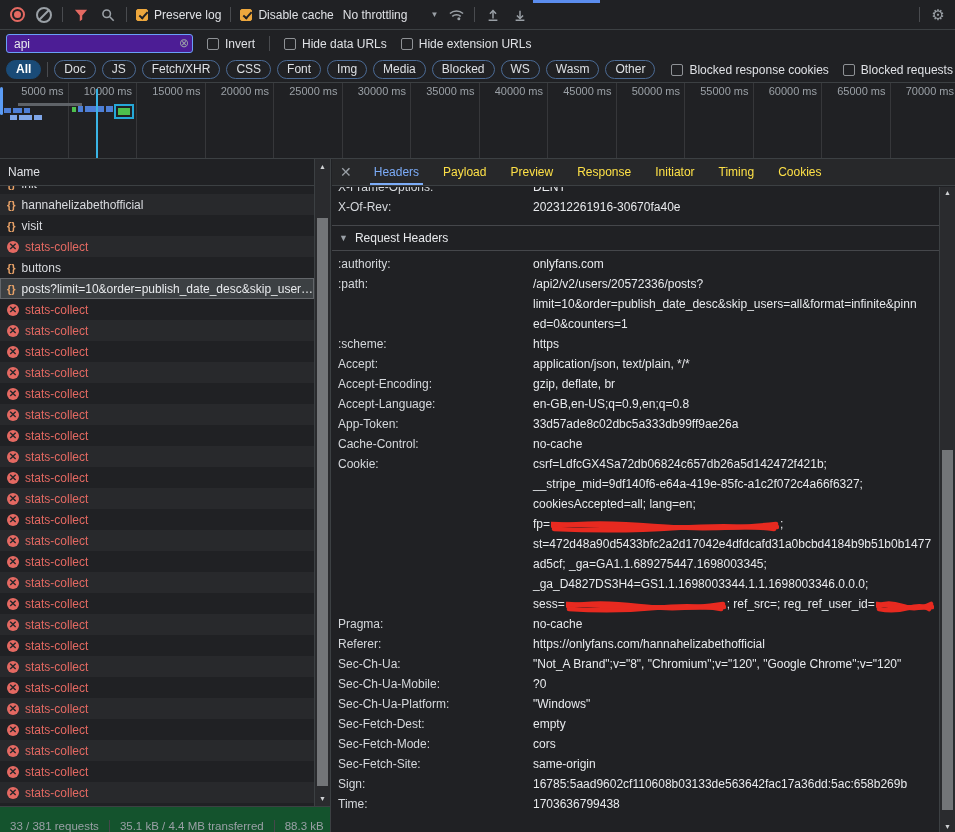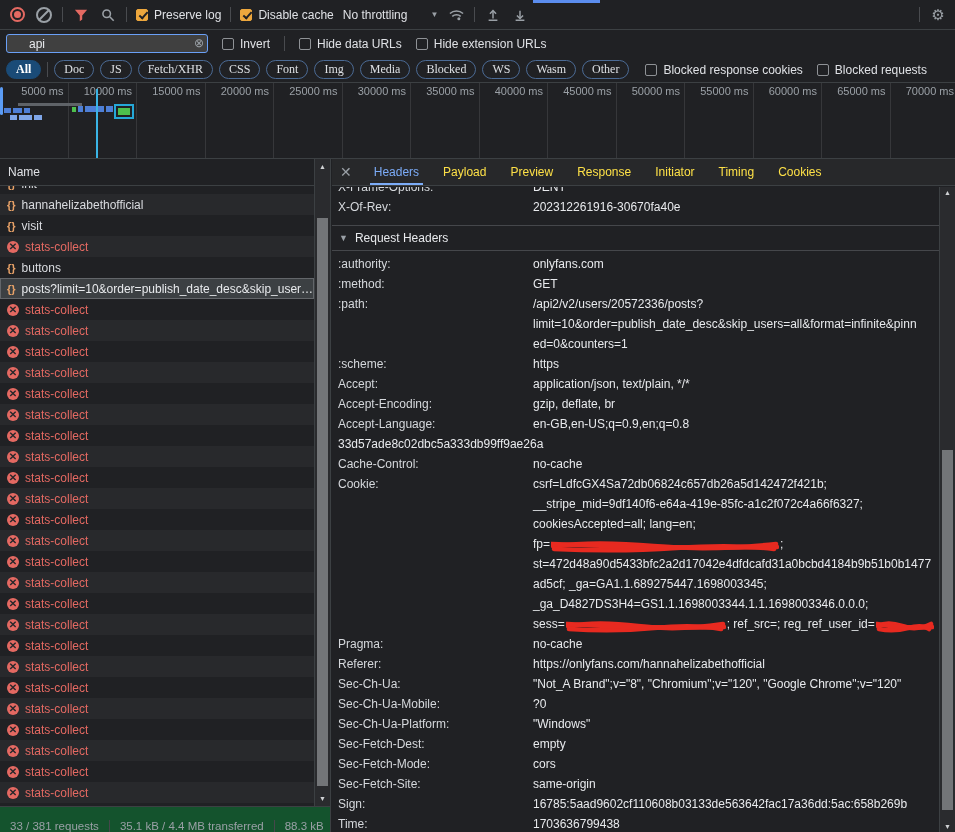--- a/index.html
+++ b/index.html
@@ -23,22 +23,22 @@
       border-right:2px solid #202124;border-bottom:2px solid #202124;transform:rotate(42deg);}
   .throttle{display:inline-flex;align-items:center;gap:23px;color:#dfe1e5;}
   .caret{font-size:8px;color:#9aa0a6;}
   .spacer{flex:1;}
   .gear{font-size:15px;color:#9aa0a6;line-height:1;}
 
   
   .frow{position:absolute;top:30px;left:0;right:0;height:27px;display:flex;align-items:center;
         gap:14px;padding:0 6px;box-sizing:border-box;}
   .fwrap{position:relative;flex:none;}
-  .finput{width:160px;height:17px;background:#404040;border:1.5px solid #6aa0f7;border-radius:3px;
-        color:#e8eaed;font-family:"Liberation Sans",sans-serif;font-size:12px;padding:0 18px 0 22px;outline:none;}
+  .finput{width:160px;height:17px;background:#4c1d95;border:1.5px solid #6aa0f7;border-radius:3px;
+        color:#e8eaed;font-family:"Liberation Sans",sans-serif;font-size:12px;padding:0 18px 0 7px;outline:none;}
   .fclear{position:absolute;right:4px;top:3px;color:#9aa0a6;font-size:12px;line-height:1;}
 
   
   .crow{position:absolute;top:57px;left:0;right:0;height:26px;display:flex;align-items:center;
         gap:6px;padding:0 6px;border-bottom:1px solid #3c4043;box-sizing:border-box;}
   .chip{padding:2px 9px;border:1px solid #4b6a94;border-radius:11px;color:#dde0e4;line-height:13px;white-space:nowrap;}
   .chip.sel{background:#1a4b77;border-color:#1a4b77;color:#fff;font-weight:bold;}
 
   
   .tl{position:absolute;top:83px;left:0;right:0;height:76px;border-bottom:1px solid #3c4043;
@@ -175,21 +175,21 @@
       <span class="cb"></span>
       <span>Hide data URLs</span>
     </label>
     <label class="cbw">
       <span class="cb"></span>
       <span>Hide extension URLs</span>
     </label>
   </div>
 
   <div class="crow">
-    <span id="chips" style="display:flex;gap:6px;align-items:center;font-family:Liberation Serif, serif;">
+    <span id="chips" style="display:flex;gap:6px;align-items:center;">
         <span class="chip sel">All</span>
         <span class="sep"></span>
         <span class="chip">Doc</span>
         <span class="chip">JS</span>
         <span class="chip">Fetch/XHR</span>
         <span class="chip">CSS</span>
         <span class="chip">Font</span>
         <span class="chip">Img</span>
         <span class="chip">Media</span>
         <span class="chip">Blocked</span>
@@ -409,24 +409,20 @@
       <div class="sect">
         <span class="tri">▼</span>
         <span>Request Headers</span>
       </div>
       <div id="rows-req">
           <div class="hrow">
             <span class="hname">:authority:</span>
             <div class="hval"><span>onlyfans.com</span></div>
           </div>
           <div class="hrow">
-            <span class="hname">:method:</span>
-            <div class="hval"><span>GET</span></div>
-          </div>
-          <div class="hrow">
             <span class="hname">:path:</span>
             <div class="hval">
               <div class="vline"><span>/api2/v2/users/20572336/posts?</span></div>
               <div class="vline"><span>limit=10&amp;order=publish_date_desc&amp;skip_users=all&amp;format=infinite&amp;pinn</span></div>
               <div class="vline"><span>ed=0&amp;counters=1</span></div>
             </div>
           </div>
           <div class="hrow">
             <span class="hname">:scheme:</span>
             <div class="hval"><span>https</span></div>
@@ -437,20 +433,21 @@
           </div>
           <div class="hrow">
             <span class="hname">Accept-Encoding:</span>
             <div class="hval"><span>gzip, deflate, br</span></div>
           </div>
           <div class="hrow">
             <span class="hname">Accept-Language:</span>
             <div class="hval"><span>en-GB,en-US;q=0.9,en;q=0.8</span></div>
           </div>
           <div class="hrow">
+            <span class="hname">App-Token:</span>
             <div class="hval"><span>33d57ade8c02dbc5a333db99ff9ae26a</span></div>
           </div>
           <div class="hrow">
             <span class="hname">Cache-Control:</span>
             <div class="hval"><span>no-cache</span></div>
           </div>
           <div class="hrow">
             <span class="hname">Cookie:</span>
             <div class="hval">
               <div class="vline"><span>csrf=LdfcGX4Sa72db06824c657db26a5d142472f421b;</span></div>

